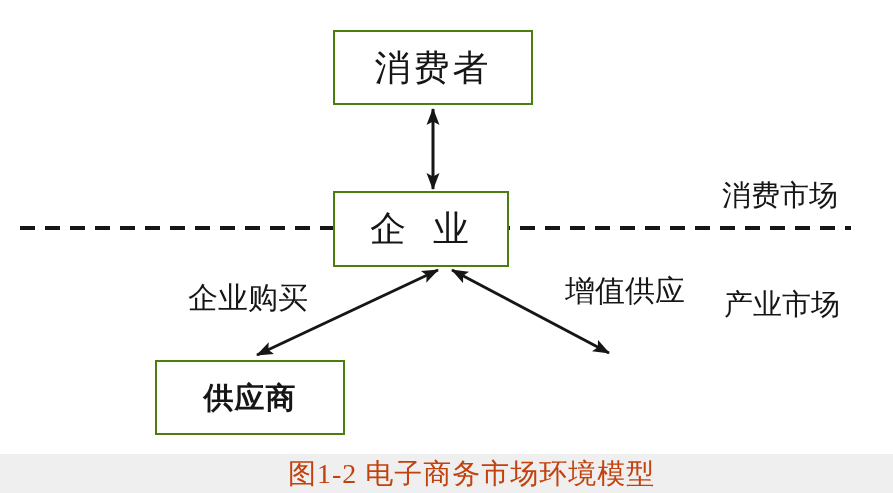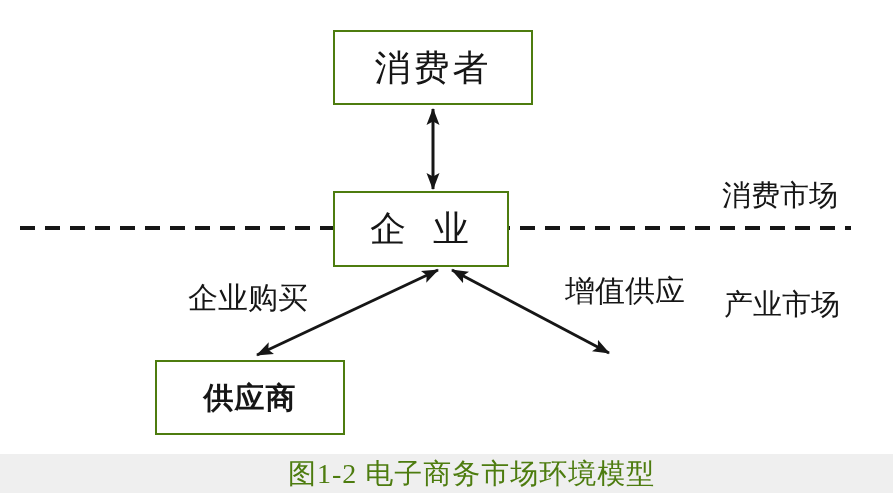--- a/index.html
+++ b/index.html
@@ -76,21 +76,21 @@
     width: 893px;
     height: 39px;
     background: #efefef;
   }
   .figure-caption {
     position: absolute;
     left: 288px;
     top: 5px;
     font-size: 28px;
     line-height: 1.1;
-    color: #4d7c0f;
+    color: #c2410c;
     letter-spacing: 1px;
     white-space: pre;
   }
 </style>
 </head>
 <body>
 
 <div class="page">
   <div class="diagram">
 

